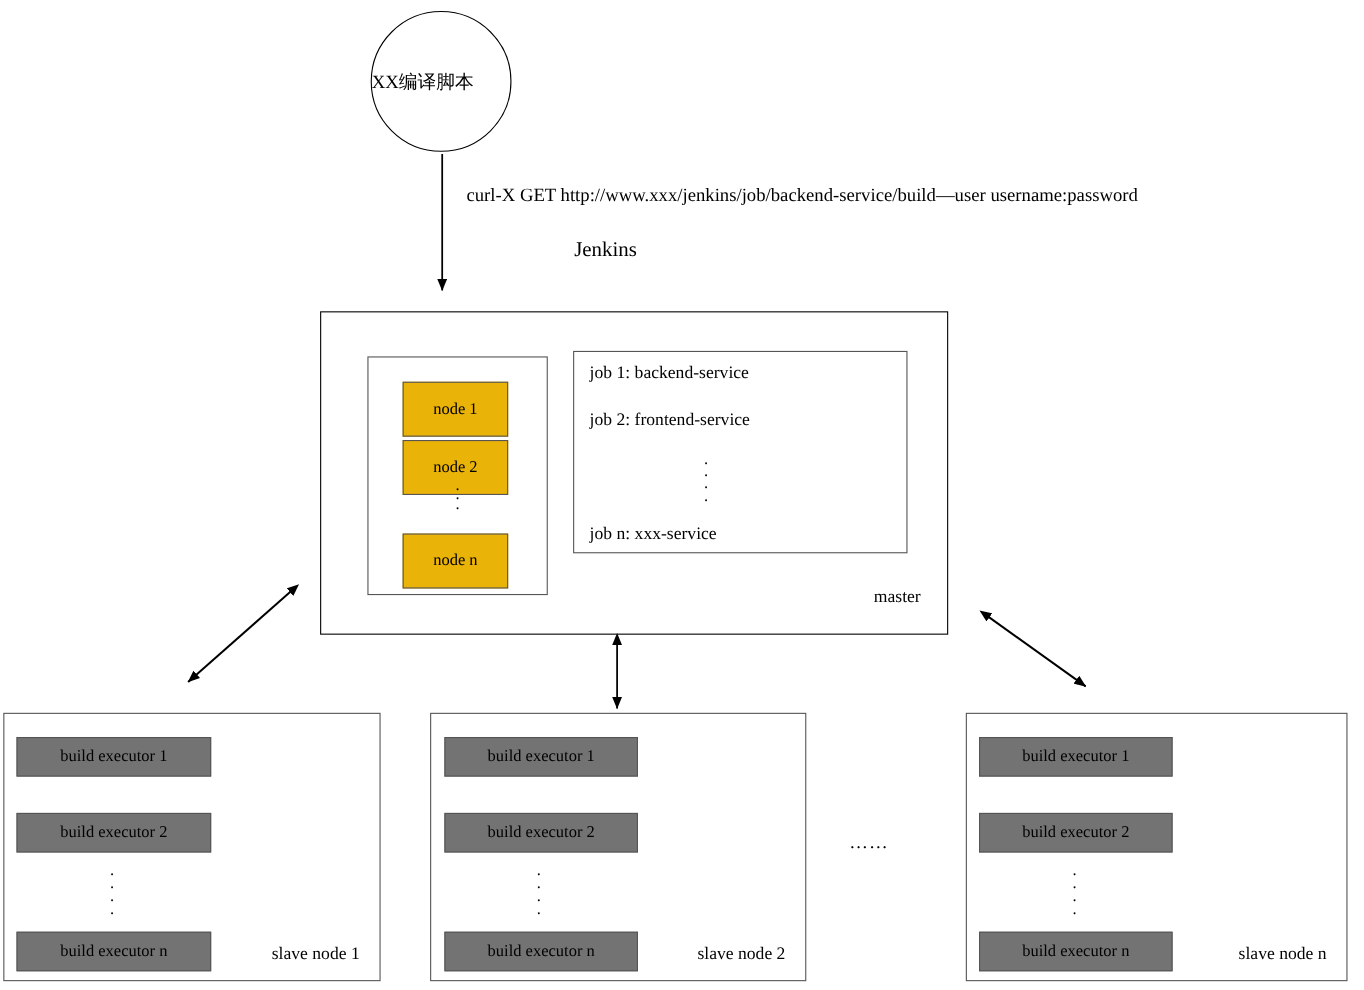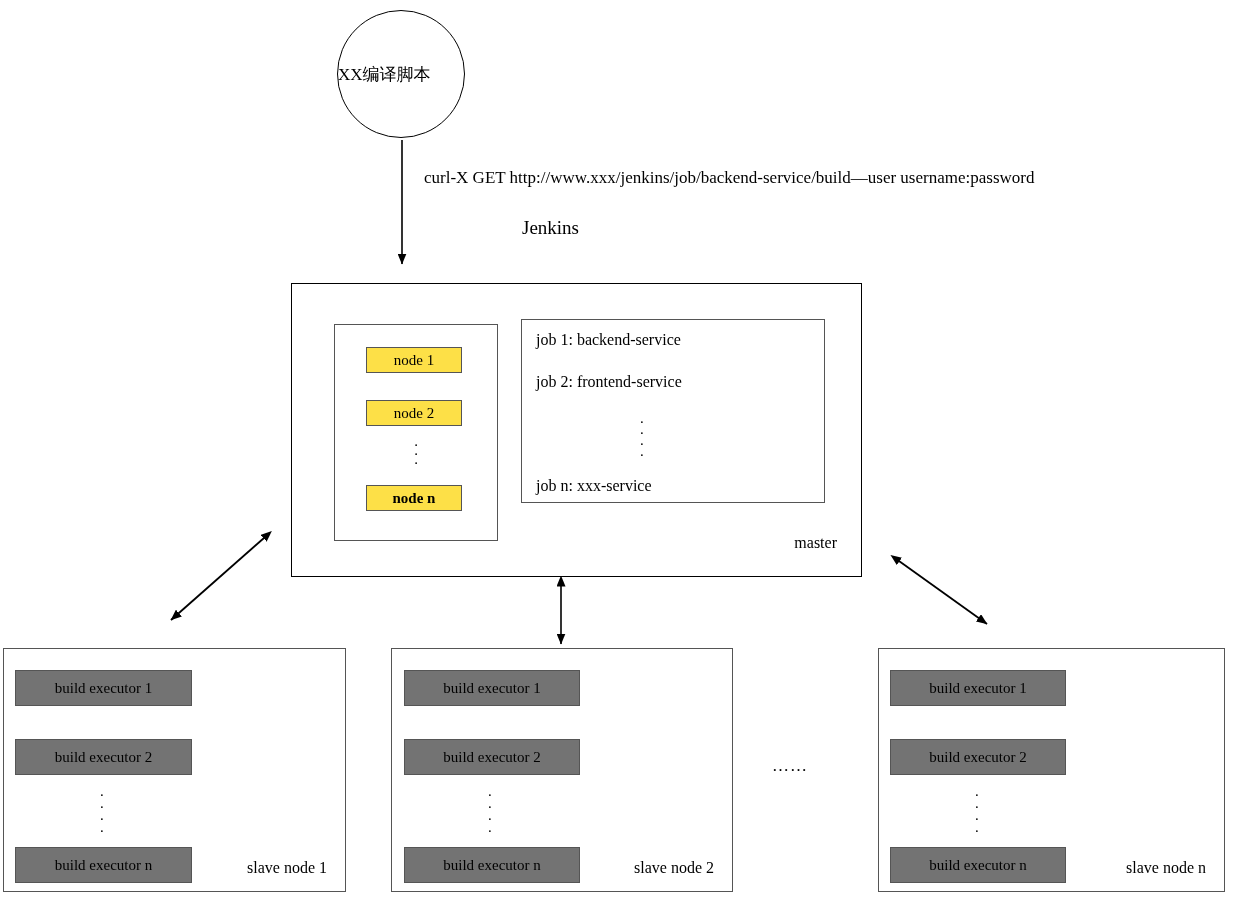--- a/index.html
+++ b/index.html
@@ -69,32 +69,32 @@
   
   #nodes-panel {
     left: 42px; top: 40px;
     width: 164px; height: 217px;
     border: 1.1px solid #555;
     box-sizing: border-box;
   }
   .node-box {
     position: absolute;
     left: 31px;
-    width: 96px; height: 26px;
+    width: 96px; height: 50px;
     border: 1.1px solid #555;
     box-sizing: border-box;
     display: flex;
     align-items: center;
     justify-content: center;
     font-size: 15px;
-    background: #fde047;
+    background: #eab308;
   }
   #node-1 { top: 22px; }
   #node-2 { top: 75px; }
-  #node-n { top: 160px; font-weight: bold; }
+  #node-n { top: 160px; }
   #node-vdots {
     position: absolute;
     left: 0; right: 0; top: 112px;
     text-align: center;
     font-size: 15px;
     line-height: 9px;
     letter-spacing: 0;
   }
   #node-vdots span { display: block; }
 

